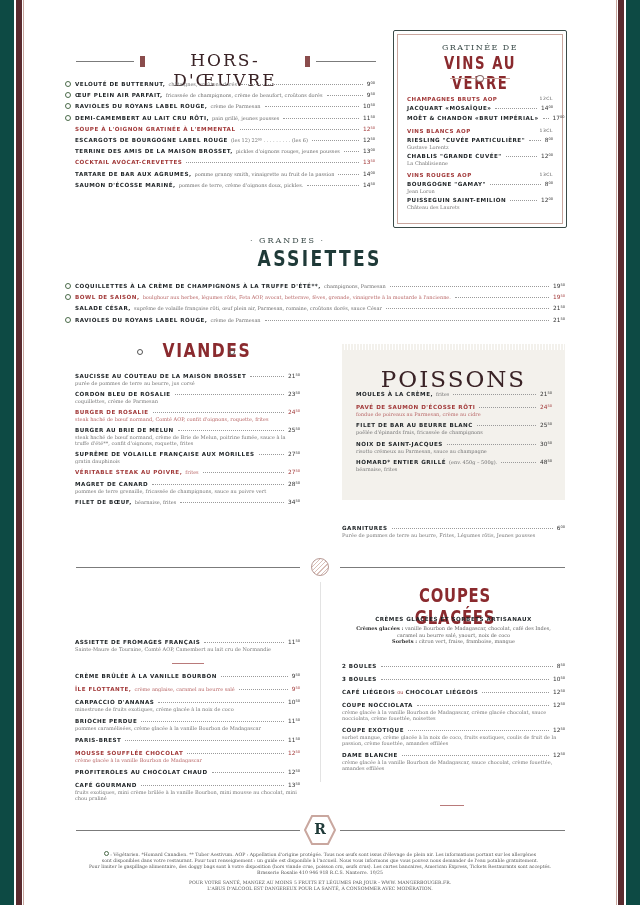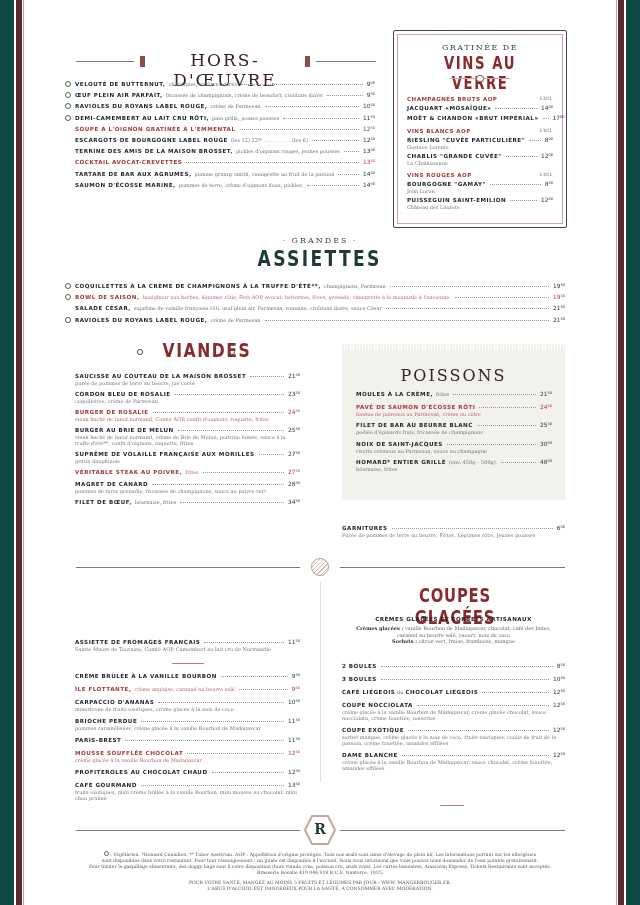--- a/index.html
+++ b/index.html
@@ -208,21 +208,21 @@
             <span class="dots"></span>
             <span class="price"><span>12</span><sup>00</sup></span>
           </div>
           <div class="sub">Château des Laurets</div>
         </div>
       </div>
     </div>
 </section>
 
 <section>
-  <div class="abs h-serif" style="left:250px; top:236px; width:140px; text-align:center; font-size:8px; color:#3a4a48;">· <span>GRANDES</span> ·</div>
+  <div class="abs h-serif" style="left:250px; top:236px; width:140px; text-align:left; font-size:8px; color:#3a4a48;">· <span>GRANDES</span> ·</div>
   <div class="abs" style="left:230px; top:246px; width:180px; text-align:center;"><span class="h-condensed" style="font-size:22px; color:#1f3a38; letter-spacing:3px;">ASSIETTES</span></div>
   <div class="abs" style="left:65px; top:282px; width:500px;" id="as-list">
       <div class="row item" style="margin-bottom:3.2px">
         <span class="veg"></span>
         <span class="name">COQUILLETTES À LA CRÈME DE CHAMPIGNONS À LA TRUFFE D'ÉTÉ**,</span>
         <span class="desc">champignons, Parmesan</span>
         <span class="dots"></span>
         <span class="price"><span>19</span><sup>50</sup></span>
       </div>
       <div class="row item" style="margin-bottom:3.2px">
@@ -315,21 +315,21 @@
           <span class="name">FILET DE BŒUF,</span>
           <span class="desc">béarnaise, frites</span>
           <span class="dots"></span>
           <span class="price"><span>34</span><sup>50</sup></span>
         </div>
       </div>
     </div>
 </section>
 
 <section class="poissons-box">
-  <div class="abs h-serif" style="left:0; right:0; top:16px; text-align:center; font-size:16px; color:#3a2326;">POISSONS</div>
+  <div class="abs h-serif" style="left:0; right:0; top:16px; text-align:center; font-size:23px; color:#3a2326;">POISSONS</div>
   <div class="abs" style="left:14px; top:40px; width:196px;" id="po-list">
       <div class="item" style="margin-bottom:4.5px">
         <div class="row">
           <span class="name">MOULES À LA CRÈME,</span>
           <span class="desc">frites</span>
           <span class="dots"></span>
           <span class="price"><span>21</span><sup>50</sup></span>
         </div>
       </div>
       <div class="item" style="margin-bottom:4.5px">

